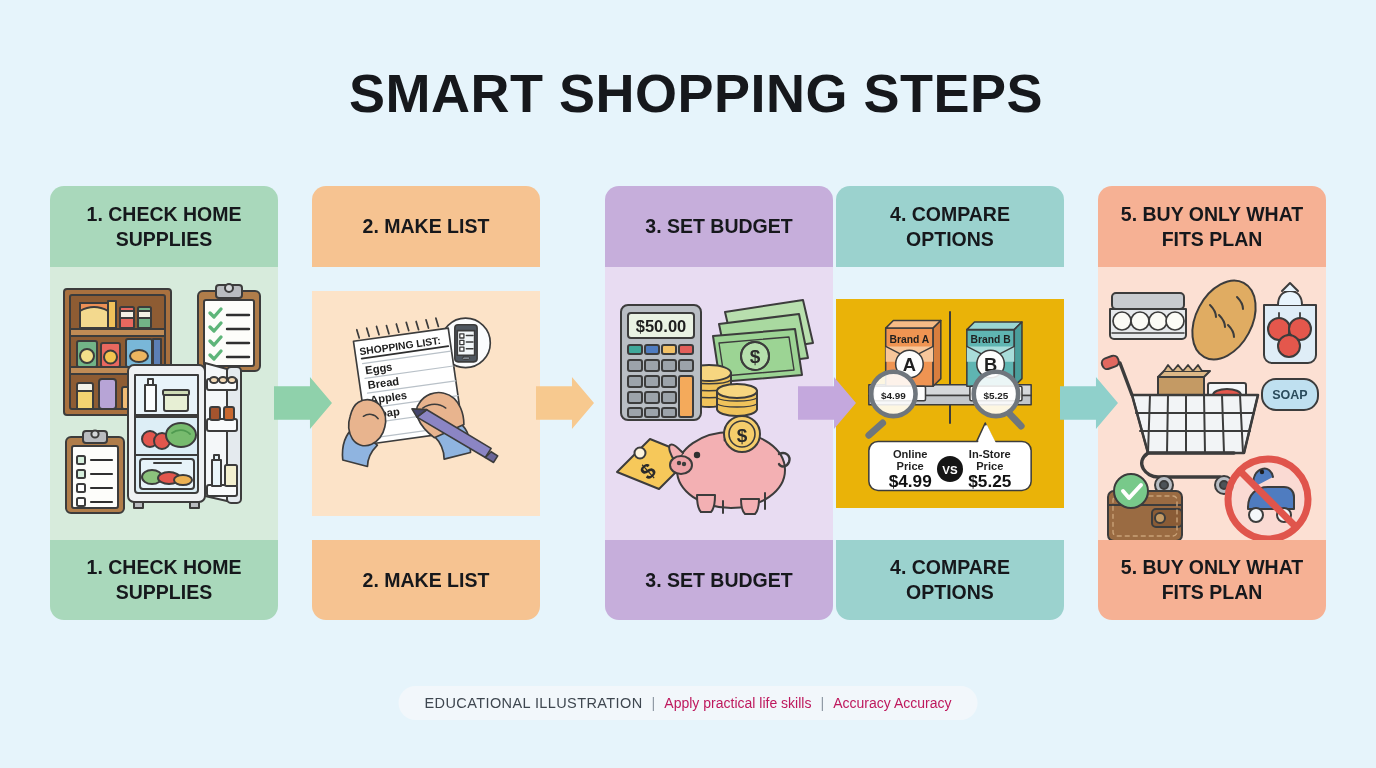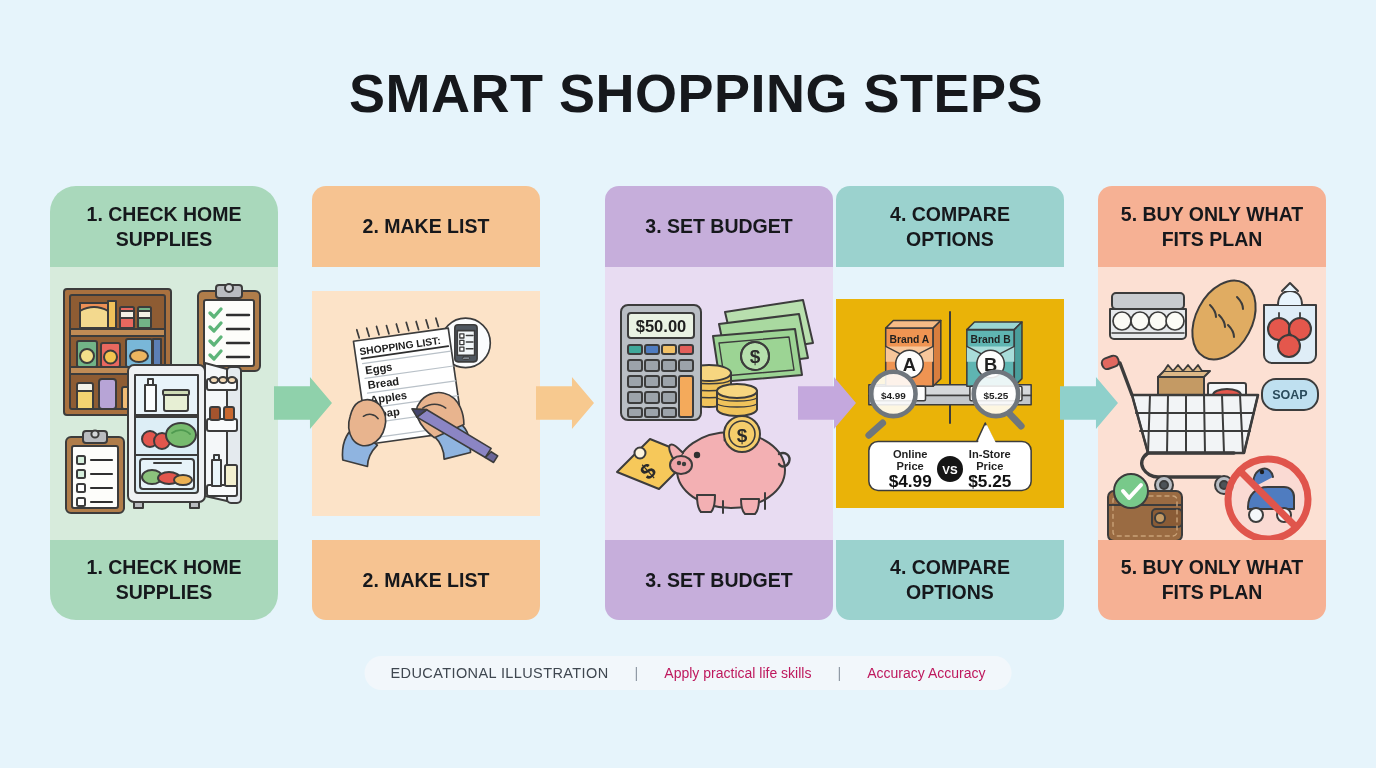--- a/index.html
+++ b/index.html
@@ -48,40 +48,40 @@
   .arrow {
     position: absolute; top: 377px;
     width: 58px; height: 52px;
     clip-path: polygon(0 18%, 62% 18%, 62% 0, 100% 50%, 62% 100%, 62% 82%, 0 82%);
     z-index: 5;
   }
 
   
   .footer-pill {
     position: absolute; left: 50%; transform: translateX(-50%);
-    top: 656px;
+    top: 686px;
     background: #f2f7fb;
     border-radius: 18px;
     padding: 9px 26px;
-    display: flex; align-items: center; gap: 26px;
+    display: flex; align-items: center; gap: 9px;
     white-space: nowrap;
     justify-content: center;
   }
   .footer-pill .fcaps { font-size: 14.5px; color: #3f4750; letter-spacing: 0.4px; }
   .footer-pill .fsep  { font-size: 14.5px; color: #8e99a4; }
   .footer-pill .ftxt  { font-size: 14px; color: #be185d; }
 </style>
 </head>
 <body style="background: rgb(230, 244, 251);">
 
 <div id="canvas">
 
   <div class="title">SMART SHOPPING STEPS</div>
 
-  <div class="panel" id="panel-1" style="left:50px;border-radius:26px;">
+  <div class="panel" id="panel-1" style="left:50px;">
     <div class="panel-head" style="background: rgb(169, 216, 187);">1. CHECK HOME SUPPLIES</div>
     <div class="panel-body" style="background: rgb(215, 235, 220);">
       <svg viewBox="0 0 228 273" preserveAspectRatio="xMidYMid meet">
         <g stroke="#3c3c3c" stroke-width="2" stroke-linejoin="round" stroke-linecap="round">
 
           <rect x="14" y="22" width="107" height="126" rx="3" fill="#a9713f"></rect>
           <rect x="20" y="28" width="95" height="114" rx="2" fill="#8e5c33"></rect>
           <rect x="20" y="62" width="95" height="7" fill="#c08b55"></rect>
           <rect x="20" y="100" width="95" height="7" fill="#c08b55"></rect>
 

